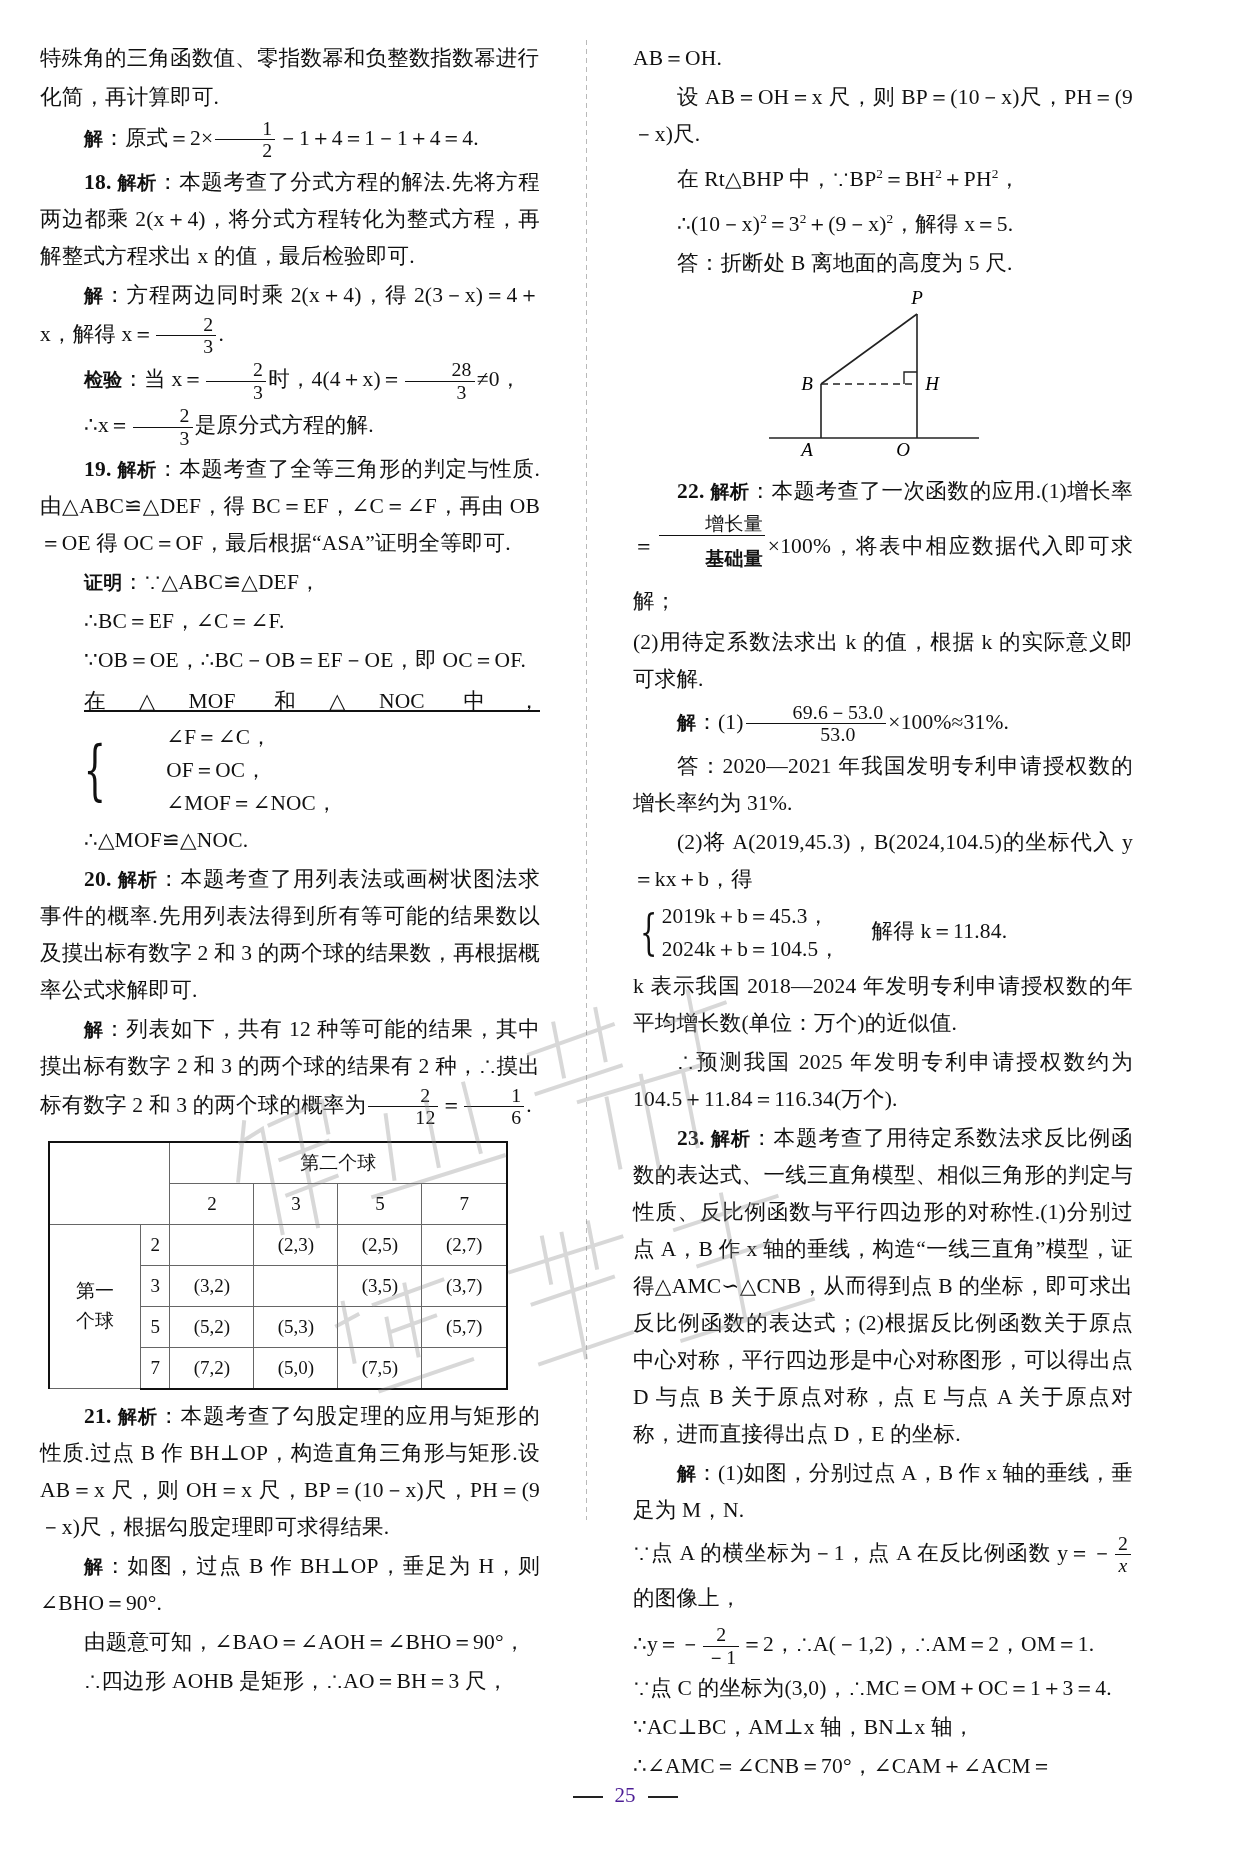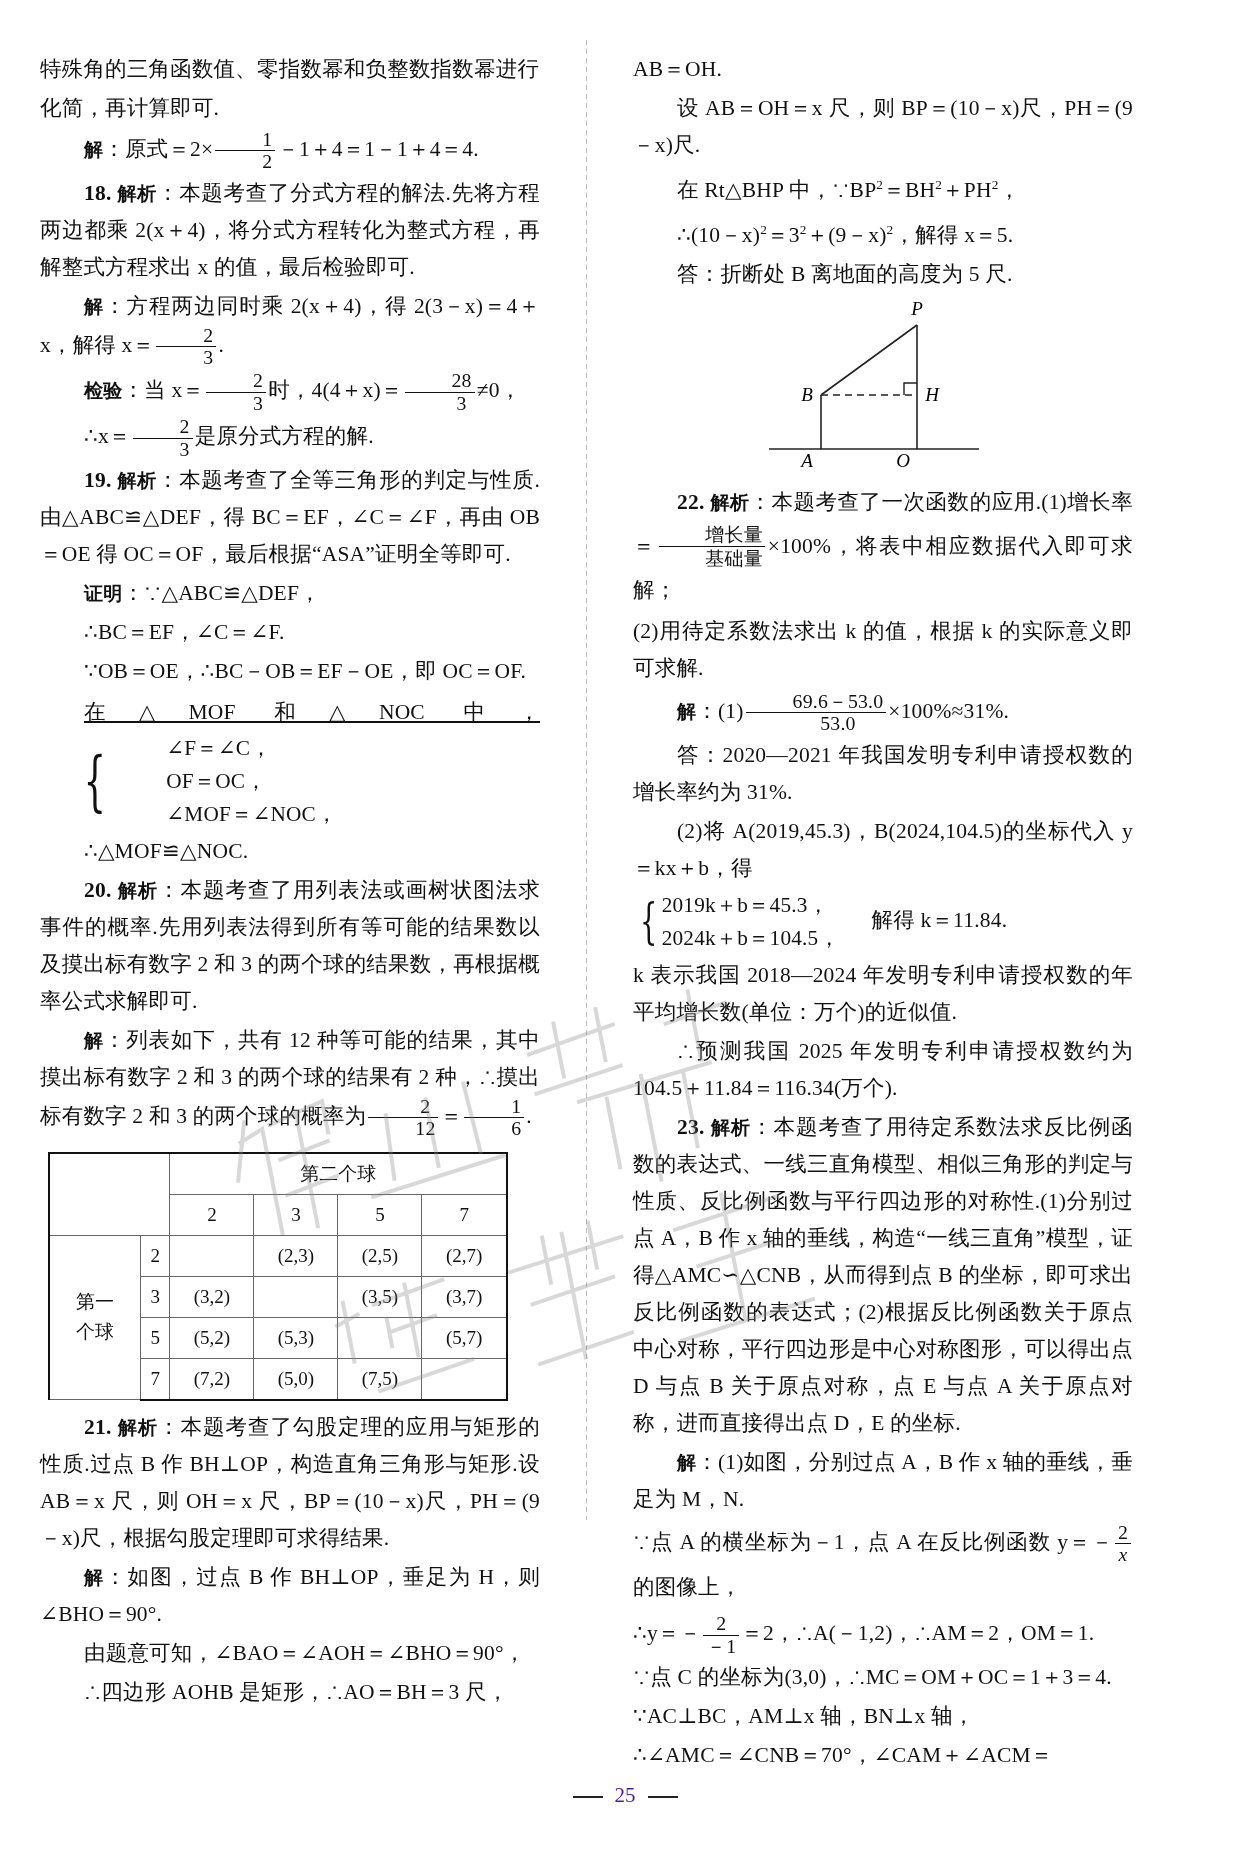--- a/index.html
+++ b/index.html
@@ -5,21 +5,21 @@
   html,body{margin:0;padding:0;background:#fff;}
   body{
     width:1250px;height:1850px;position:relative;overflow:hidden;
     font-family:"Liberation Serif","DejaVu Serif",serif;
     color:#111;
   }
   .page{position:absolute;inset:0;}
 
   
   .cols{position:absolute;left:40px;top:40px;width:1170px;height:1700px;display:flex;}
-  .col{width:500px;position:relative;margin-top:11px;}
+  .col{width:500px;position:relative;}
   .col.left{padding-right:20px;}
   .col.right{padding-left:20px;}
   .divider{
     width:1px;margin:0 26px 0 26px;
     background-image:linear-gradient(to bottom,#b9b9b9 55%,rgba(255,255,255,0) 0%);
     background-size:1px 9px;background-repeat:repeat-y;
     height:1480px;
   }
 
   
@@ -41,21 +41,21 @@
     text-align:center;font-size:.92em;line-height:1.08;
     margin:0 2px;
   }
   .frac .n{display:block;padding:0 3px;}
   .frac .d{display:block;border-top:1.3px solid #111;padding:0 3px;}
   .fracw{ 
     display:inline-block;vertical-align:-0.62em;
     text-align:right;font-size:.88em;line-height:1.18;margin:0 3px;
   }
   .fracw .n{display:block;padding:0 2px;}
-  .fracw .d{display:block;border-top:1.3px solid #111;padding:0 2px;}
+  .fracw .d{display:block;border-top:1.3px solid #111;padding:11px 2px;font-weight:bold;}
 
   
   .sys{display:inline-flex;align-items:center;vertical-align:middle;}
   .sys .brace{
     font-size:2.0em;line-height:.78;transform:scaleX(.55);
     display:inline-block;font-family:"DejaVu Serif",serif;
     margin-right:-3px;
   }
   .sys.three .brace{font-size:3.0em;}
   .sys .rows{display:inline-block;line-height:33px;font-size:.99em;}

